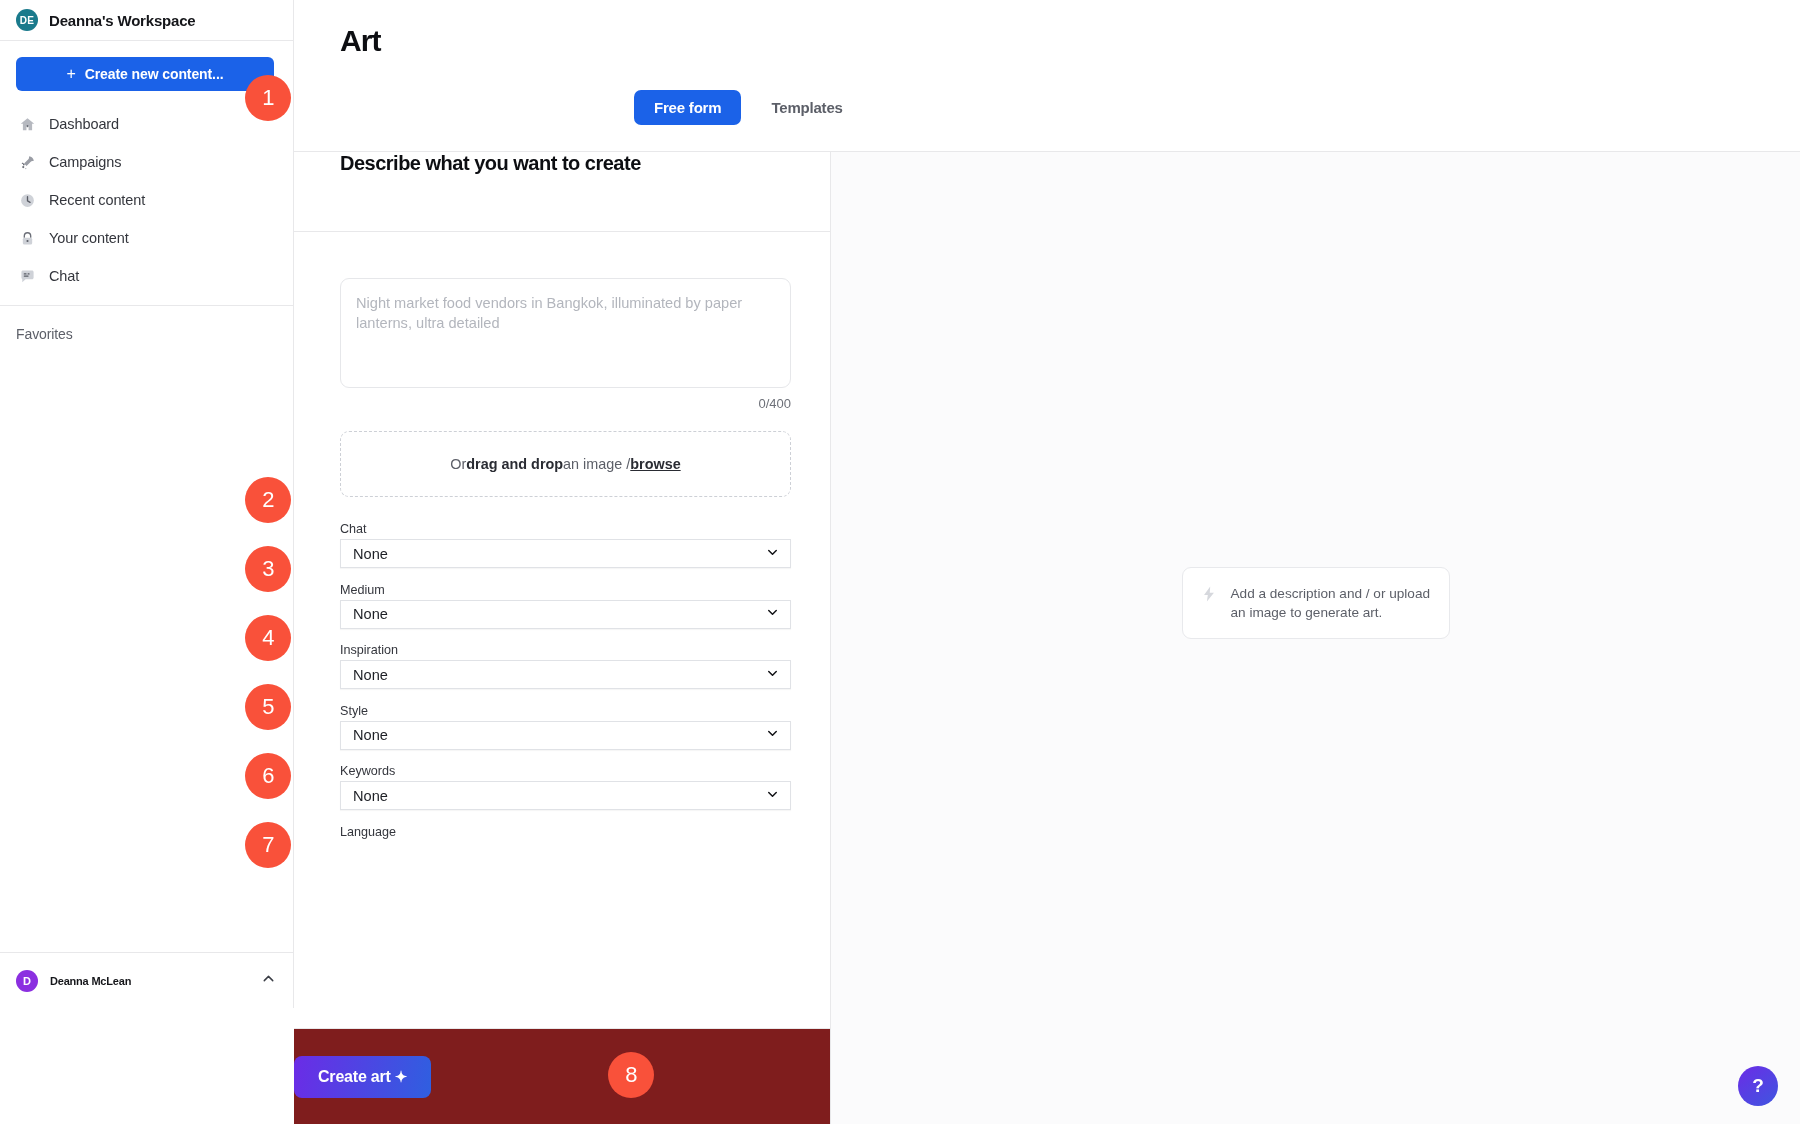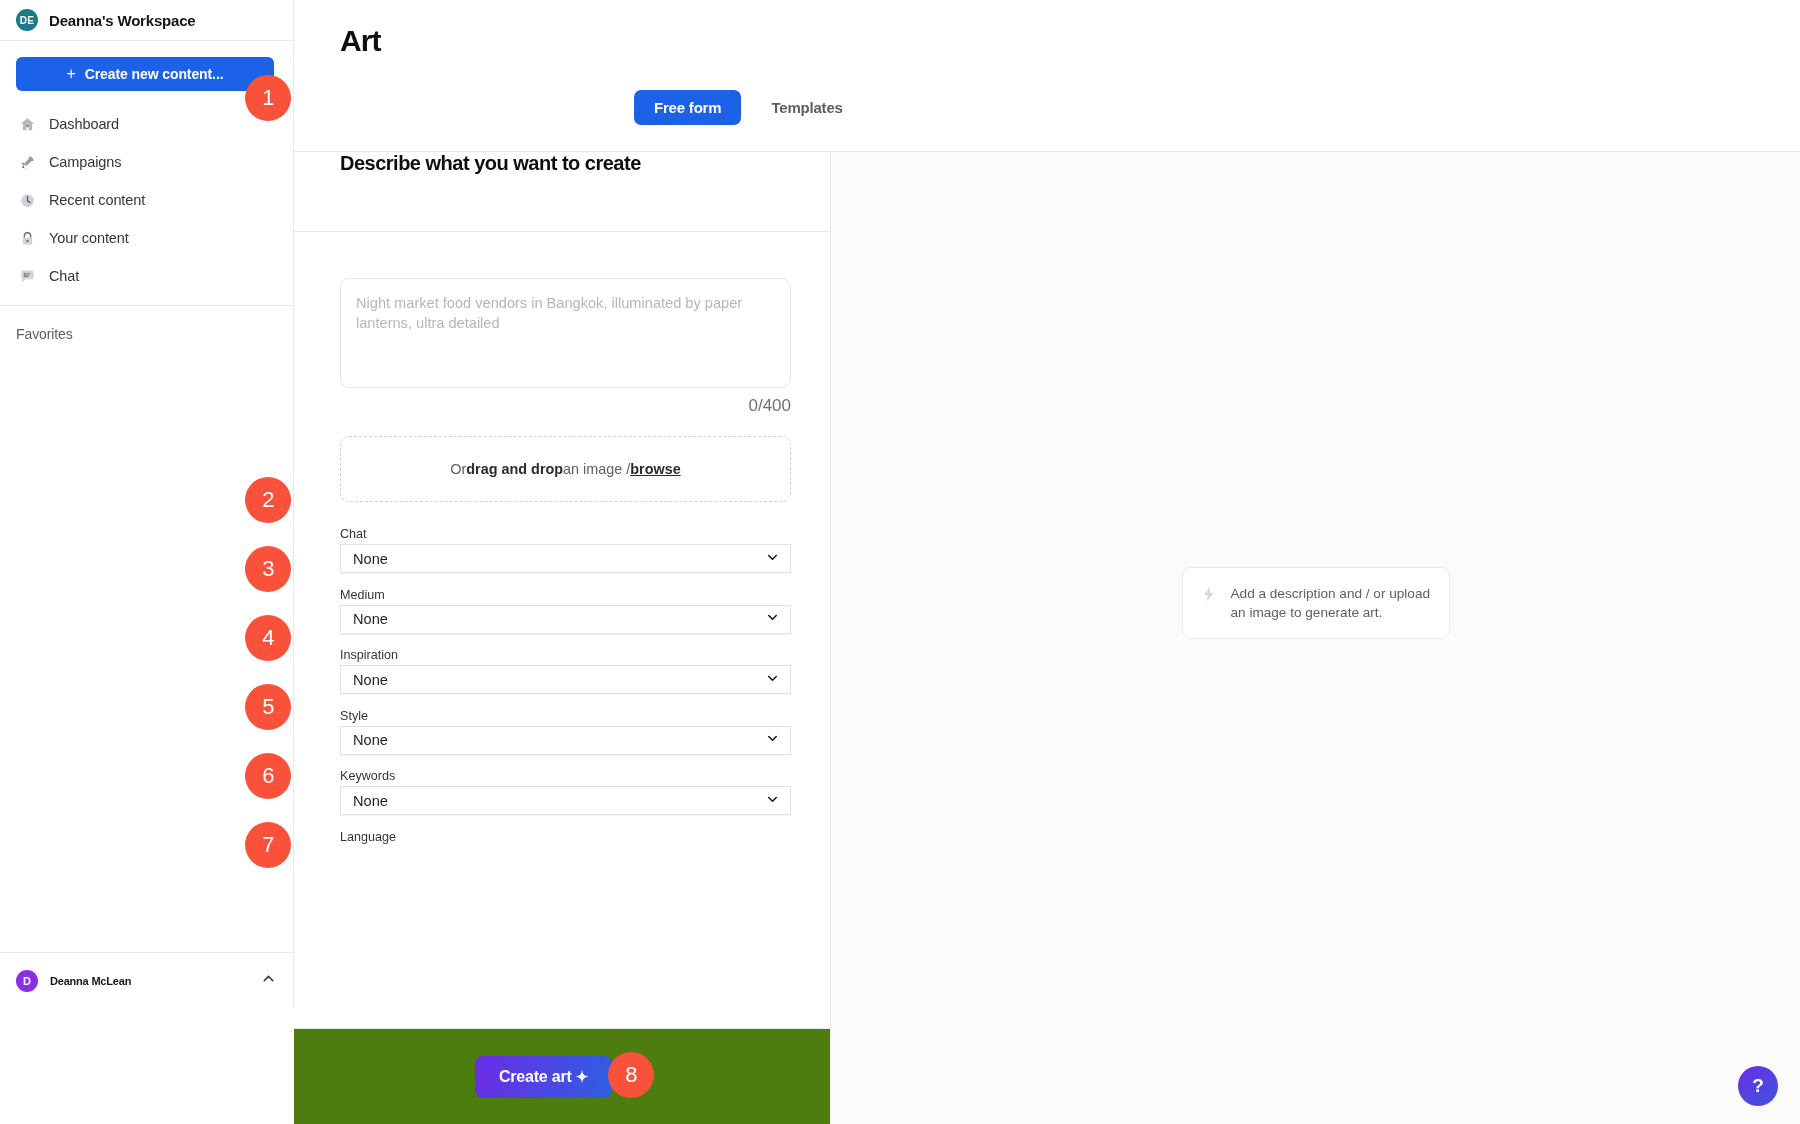--- a/index.html
+++ b/index.html
@@ -257,21 +257,21 @@
     color: #1d1f25;
     resize: none;
     line-height: 1.38;
     outline: none;
     display: block;
   }
   .prompt-box::placeholder { color: #b3b6bd; }
   .counter {
     width: 451px;
     text-align: right;
-    font-size: 17px;
+    font-size: 13px;
     color: #6d7078;
     margin-top: 8px;
   }
   .dropzone {
     width: 451px; height: 66px;
     border: 1px dashed #cdd0d6;
     border-radius: 9px;
     margin-top: 20px;
     display: flex; align-items: center; justify-content: center;
     font-size: 14.4px;
@@ -311,24 +311,24 @@
     pointer-events: none;
     color: #15161a;
   }
 
   .form-footer {
     height: 96px;
     flex: 0 0 96px;
     border-top: 1px solid #e8e8ea;
     display: flex;
     align-items: center;
-    justify-content: center;
+    justify-content: flex-start;
     padding-right: 37px;
     position: relative;
-    background: #4d7c0f;
+    background: #7f1d1d;
   }
   .create-art-btn {
     height: 42px;
     padding: 0 24px;
     border: none;
     border-radius: 8px;
     background: linear-gradient(100deg, #6b2ce6 0%, #2f5fe0 100%);
     color: #fff;
     font-size: 16px;
     font-weight: bold;

